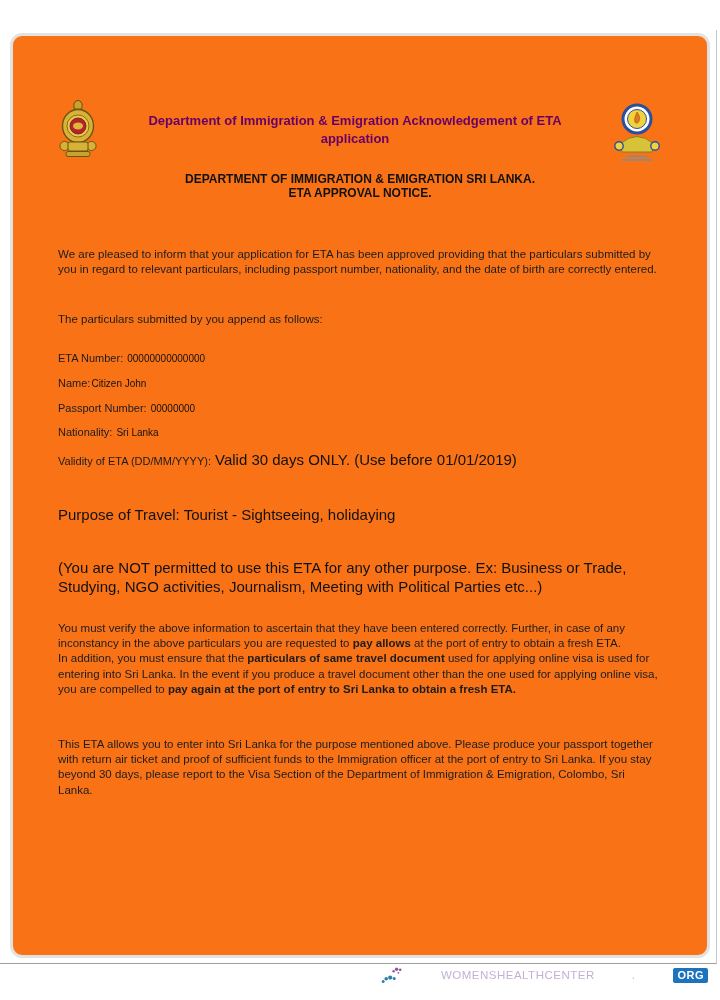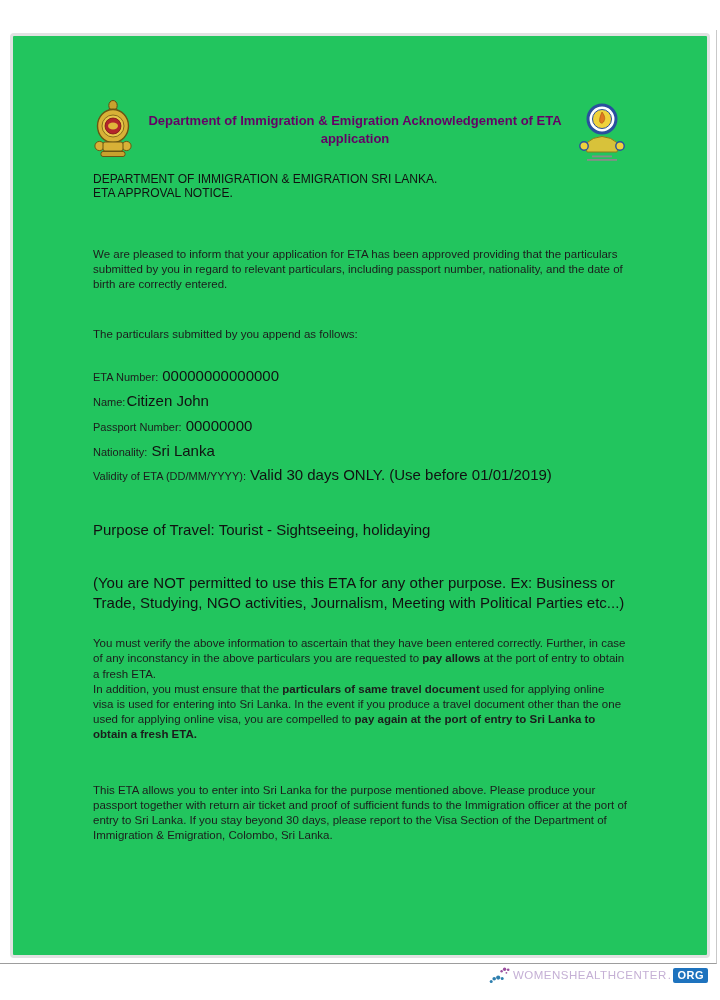--- a/index.html
+++ b/index.html
@@ -3,54 +3,54 @@
 <meta charset="utf-8">
 <style>
   * { margin:0; padding:0; box-sizing:border-box; }
   html,body { width:720px; height:1000px; background:#ffffff;
     font-family:"Liberation Sans", sans-serif; color:#1c1c1c; position:relative; overflow:hidden; }
 
   .outer-frame { position:absolute; left:-10px; top:30px; width:727px; height:934px;
     border-right:1px solid #c9c9c9; border-bottom:1px solid #9d9d9d; }
 
   .doc-panel { position:absolute; left:10px; top:33px; width:700px; height:925px;
-    background:#22c55e; border:3px solid #e2e2e2; border-radius:4px; padding:0 80px; }
+    background:#f97316; border:3px solid #e2e2e2; border-radius:12px; padding:0 45px; }
 
   
   .header-row { display:flex; align-items:flex-start; margin-top:64px; }
   .emblem-left { width:40px; flex:0 0 40px; }
   .emblem-right { width:50px; flex:0 0 50px; margin-top:2px; }
   .doc-title { flex:1; text-align:center; font-size:13px; font-weight:bold;
     color:var(--title-color,#660066); line-height:1.35; padding:12px 6px 0 6px; }
-  .subheading { text-align:left; font-weight:normal; font-size:12px; color:#111; line-height:1.2; }
+  .subheading { text-align:center; font-weight:bold; font-size:12px; color:#111; line-height:1.2; }
   .subheading.first { margin-top:2px; }
 
   
   .body-text { font-size:11.5px; line-height:1.32; color:#1c1c1c; }
   .intro { margin-top:46px; }
   .particulars-intro { margin-top:35px; }
 
   
   .fields { margin-top:25px; }
   .field-row { height:24.7px; display:flex; align-items:baseline; white-space:nowrap; }
   .f-label { font-size:11px; color:#1c1c1c; }
-  .f-value { font-size:15px; color:#111; margin-left:4px; }
+  .f-value { font-size:10px; color:#111; margin-left:4px; }
   .f-value.sm { font-size:15px; }
   .f-value.tight { margin-left:1px; }
 
   .bold-line { font-weight:normal; font-size:15px; line-height:1.32; color:#111; }
   .purpose { margin-top:29px; }
   .warning { margin-top:33px; }
   .verify-p { margin-top:24px; }
   .traveldoc-p { }
   .entry-p { margin-top:40px; }
 
   
   .watermark { position:absolute; right:12px; top:965px; display:flex; align-items:center;
-    font-size:11.5px; letter-spacing:0.5px; }
+    font-size:11.5px; letter-spacing:0.5px;gap:36px; }
   .wm-logo { width:22px; height:20px; margin-right:2px; }
   .wm-text { color:var(--brand-color,#c5b0d5); }
   .wm-sep { color:var(--brand-color,#c5b0d5); margin:0 2px 0 1px; }
   .wm-badge { background:var(--badge-color,#1e73be); color:#ffffff; font-size:11px;
     font-weight:bold; padding:1px 4px 2px 4px; border-radius:2px; letter-spacing:0.5px; }
 </style>
 </head>
 <body>
 
 <div class="outer-frame"></div>

